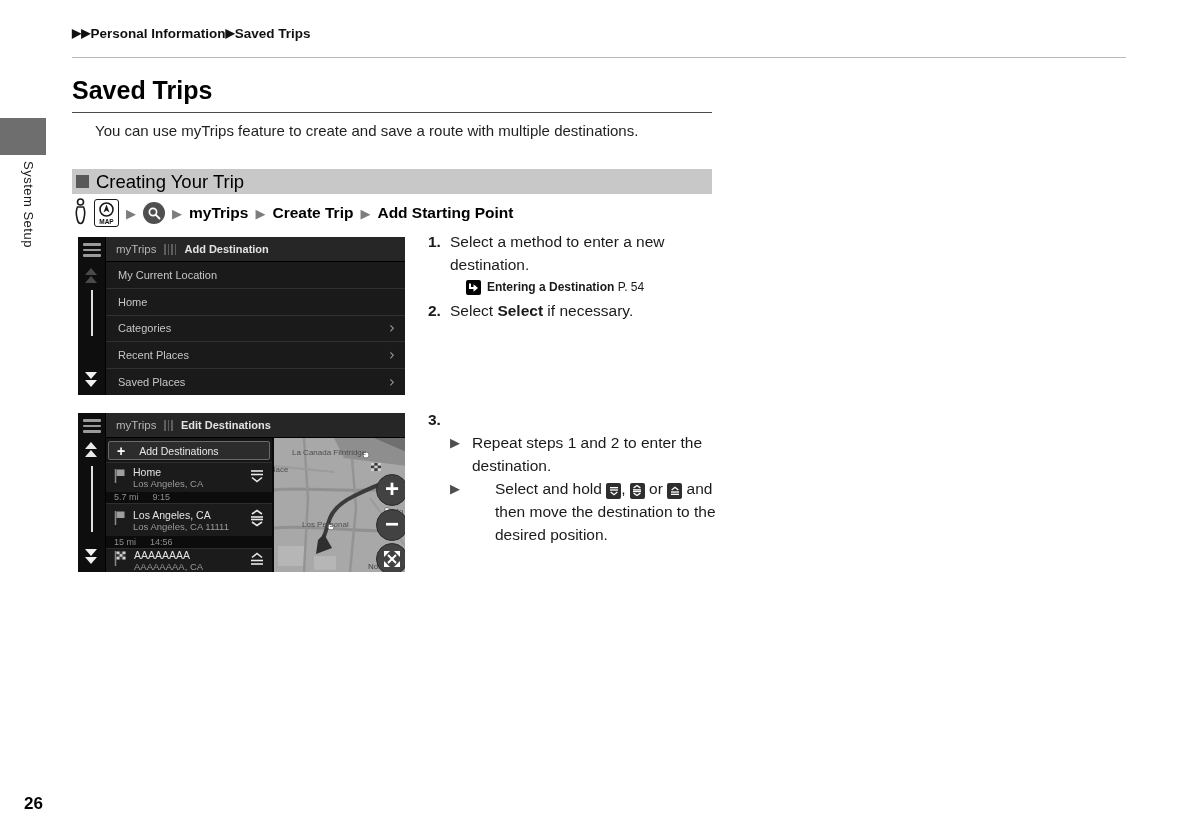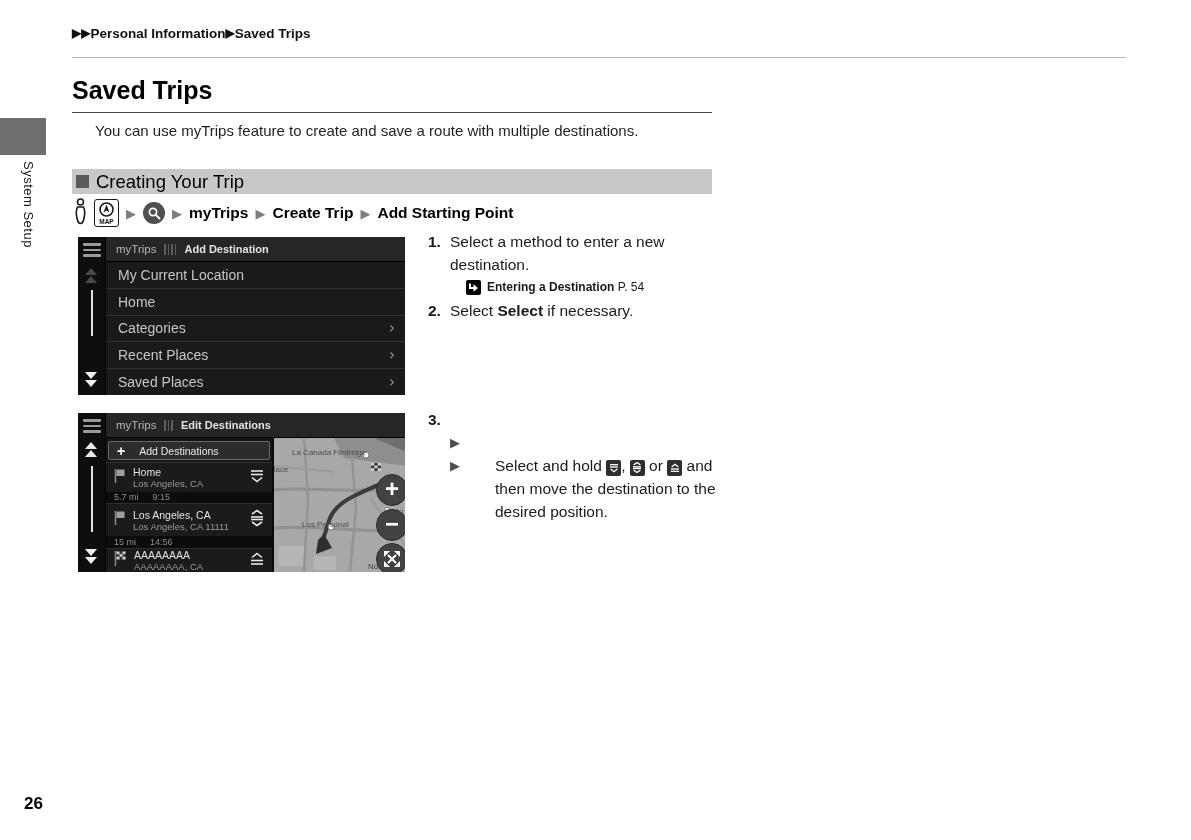--- a/index.html
+++ b/index.html
@@ -46,21 +46,21 @@
   .scr-titlebar { height:25px; background:#262626; border-bottom:1px solid #000; display:flex; align-items:center; padding-left:10px; gap:8px; flex:0 0 25px; }
   .scr-title { font-size:11.5px; color:#b5b5b5; }
   .bar-sep { display:flex; gap:2px; }
   .bar-sep i { display:block; width:1.5px; height:11px; background:#5e5e5e; }
   .scr-subtitle { font-size:11px; color:#e2e2e2; font-weight:700; }
 
   
   .menu-rows { flex:1; display:flex; flex-direction:column; }
   .menu-row { flex:1; display:flex; align-items:center; padding:0 10px 0 12px; background:#1a1a1a; border-top:1px solid #303030; }
   .menu-row:first-child { border-top:none; }
-  .menu-row .lbl { font-size:14px; color:#c6c6c6; flex:1; }
+  .menu-row .lbl { font-size:11px; color:#c6c6c6; flex:1; }
   .menu-row .chev { color:#9a9a9a; font-size:15px; line-height:1; font-family:"DejaVu Sans", sans-serif; }
 
   
   .scr2-content { flex:1; display:flex; min-height:0; }
   .dest-list { width:166px; flex:0 0 166px; background:#161616; display:flex; flex-direction:column; }
   .add-btn { height:20px; margin:3px 2px 2px 2px; border:1px solid #6a6a6a; border-radius:2px; background:#2c2c2c; display:flex; align-items:center; padding-left:8px; gap:14px; }
   .add-plus { color:#fff; font-size:14px; font-weight:700; line-height:1; }
   .add-lbl { color:#e8e8e8; font-size:10.5px; }
   .dest-row { display:flex; align-items:center; padding:0 6px 0 8px; gap:8px; background:#1b1b1b; border-top:1px solid #2e2e2e; }
   .dest-texts { flex:1; min-width:0; overflow:hidden; }
@@ -368,20 +368,21 @@
       </div>
     </div>
   </div>
 
   <div class="steps" style="top:408px; width:305px;">
     <div class="step">
       <span class="num">3.</span>
     </div>
     <div class="sub-bullet">
       <span class="btri">▶</span>
+      <div class="btext" style="max-width:240px;">Repeat steps 1 and 2 to enter the destination.</div>
     </div>
     <div class="sub-bullet">
       <span class="btri">▶</span>
       <div class="btext" style="max-width:244px;margin-left:23px;">
         <span>Select and hold </span><span class="inline-ic">
             <svg width="12" height="12" viewBox="0 0 18 16">
               <line x1="3" y1="3" x2="15" y2="3" stroke="#fff" stroke-width="2"></line>
               <line x1="3" y1="6.5" x2="15" y2="6.5" stroke="#fff" stroke-width="2"></line>
               <polyline points="4,9.5 9,13.5 14,9.5" fill="none" stroke="#fff" stroke-width="2"></polyline>
             </svg>

